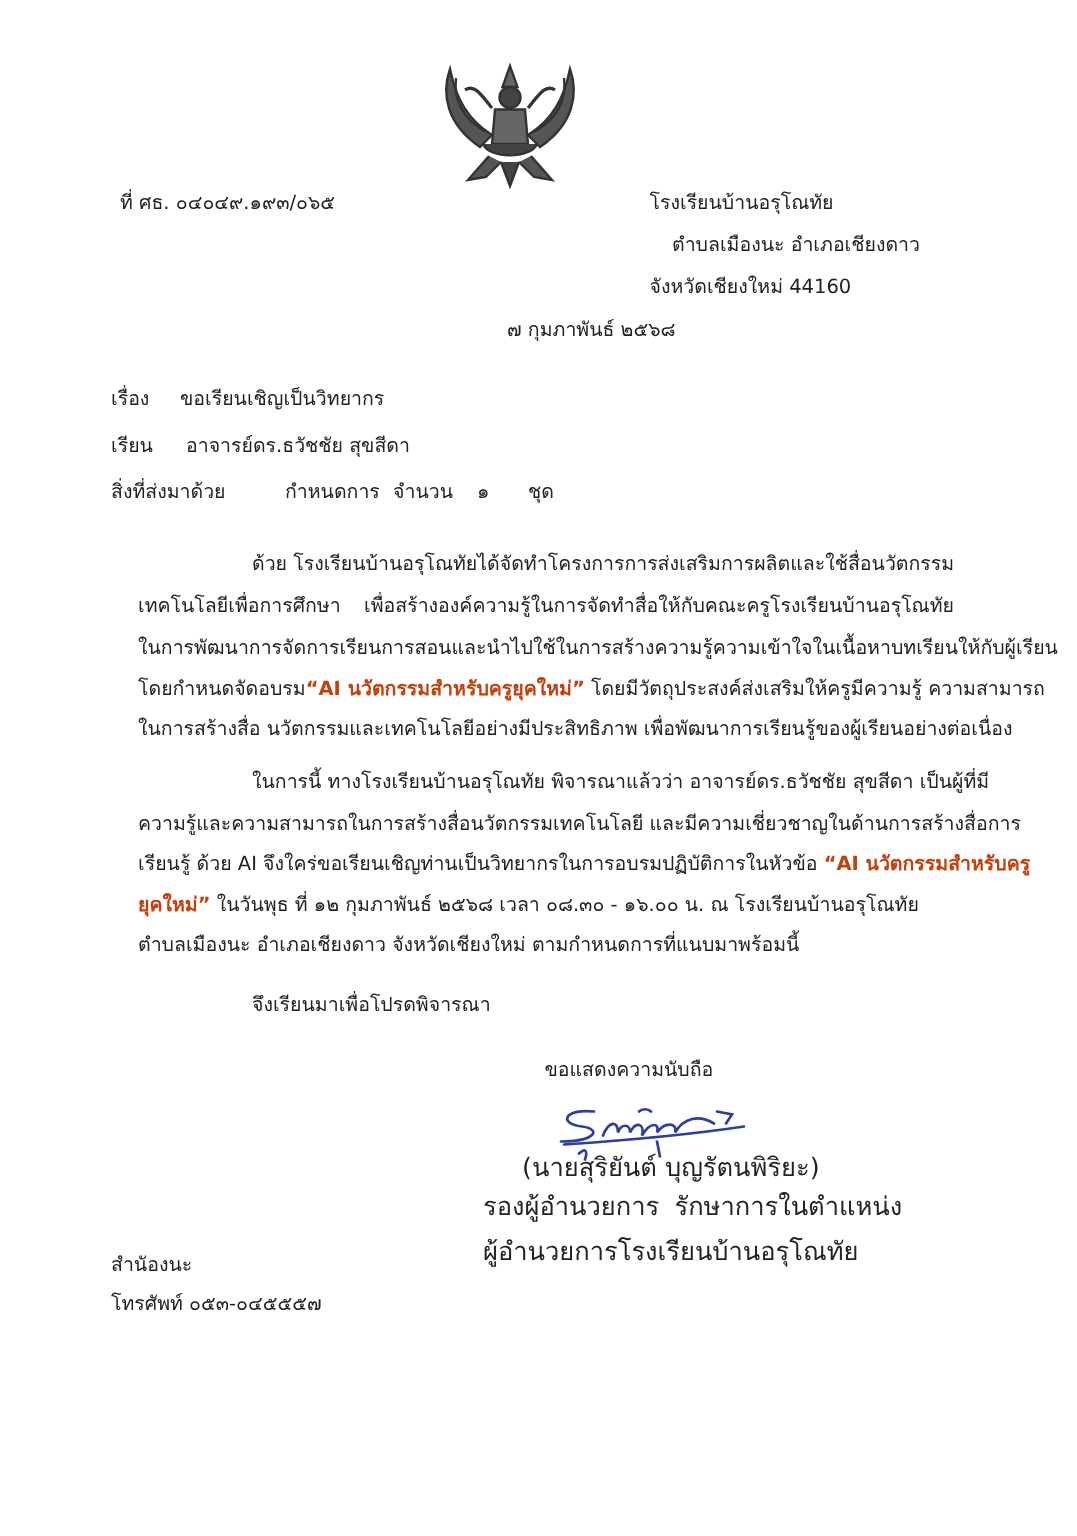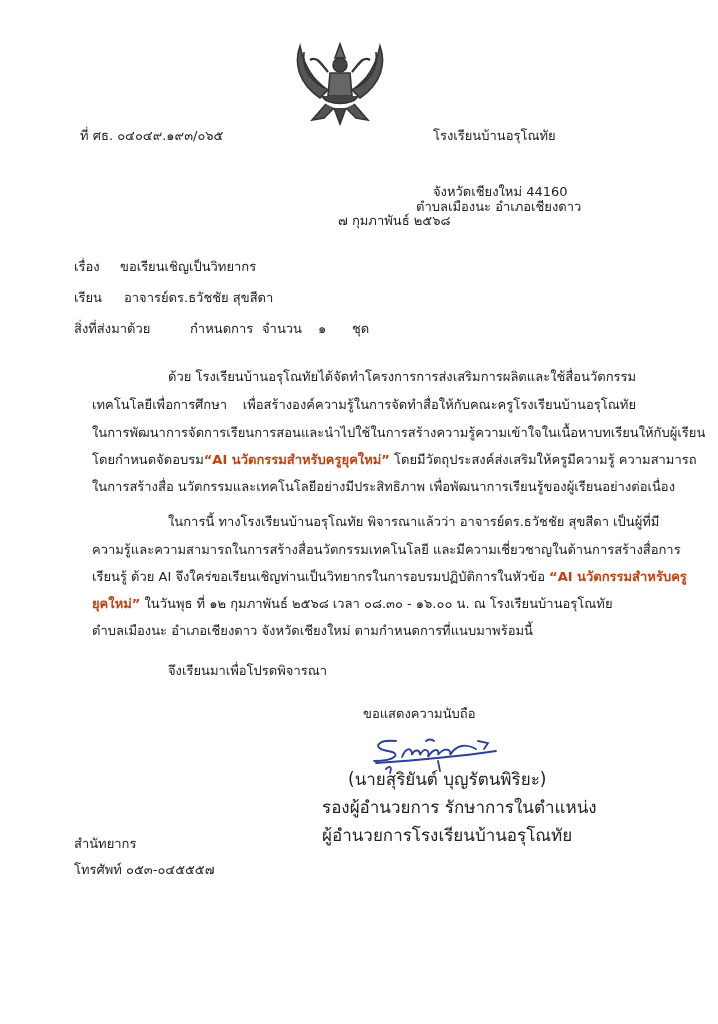--- a/index.html
+++ b/index.html
@@ -80,21 +80,21 @@
     <path d="M36 66 L22 82 L34 80 L44 70" fill="#555"></path>
     <path d="M64 66 L78 82 L66 80 L56 70" fill="#555"></path>
     <path d="M44 70 L50 86 L56 70" fill="#444"></path>
   </g>
 </svg>
 
 <div class="line" style="left:80px; top:127px;">ที่ ศธ. ๐๔๐๔๙.๑๙๓/๐๖๕</div>
 
 <div>
   <div class="line" style="left:433px; top:127px;text-align:center;">โรงเรียนบ้านอรุโณทัย</div>
-  <div class="line" style="left:416px; top:155px;margin-top:43px;">ตำบลเมืองนะ อำเภอเชียงดาว</div>
+  <div class="line" style="left:448px; top:155px;">ตำบลเมืองนะ อำเภอเชียงดาว</div>
   <div class="line" style="left:433px; top:183px;">จังหวัดเชียงใหม่ 44160</div>
 </div>
 
 <div class="line" style="left:338px; top:212px;">๗  กุมภาพันธ์  ๒๕๖๘</div>
 
 <div class="line" style="left:74px; top:258px;">เรื่อง</div>
 <div class="line" style="left:120px; top:258px;">ขอเรียนเชิญเป็นวิทยากร</div>
 
 <div class="line" style="left:74px; top:289px;">เรียน</div>
 <div class="line" style="left:124px; top:289px;">อาจารย์ดร.ธวัชชัย สุขสีดา</div>
@@ -131,17 +131,17 @@
     <path d="M10 28 C40 26, 90 22, 130 16"></path>
     <path d="M36 22 C40 12, 46 12, 46 20 C48 14, 54 14, 54 20 C58 12, 64 14, 62 22 C68 12, 74 14, 72 20 C78 12, 86 14, 84 20 C90 10, 100 8, 110 14"></path>
     <path d="M112 6 L122 8 L118 14"></path>
     <path d="M60 6 C62 4, 66 4, 68 6"></path>
     <path d="M20 34 C24 30, 26 32, 24 38"></path>
     <path d="M72 26 L74 36"></path>
   </g>
 </svg>
 
 <div class="sig-text" style="left:348px; width:170px; top:770px;">(นายสุริยันต์ บุญรัตนพิริยะ)</div>
-<div class="sig-text" style="left:322px; width:222px; top:798px;">รองผู้อำนวยการ รักษาการในตำแหน่ง</div>
+<div class="sig-text" style="left:322px; width:222px; top:798px;font-family:Liberation Mono, monospace;">รองผู้อำนวยการ รักษาการในตำแหน่ง</div>
 <div class="sig-text" style="left:322px; width:222px; top:826px;">ผู้อำนวยการโรงเรียนบ้านอรุโณทัย</div>
 
-<div class="line" style="left:74px; top:835px;">สำนัทยากร</div>
+<div class="line" style="left:74px; top:835px;">สำนัองนะ</div>
 <div class="line" style="left:74px; top:861px;">โทรศัพท์ ๐๕๓-๐๔๕๕๕๗</div>
 
 </body></html>

